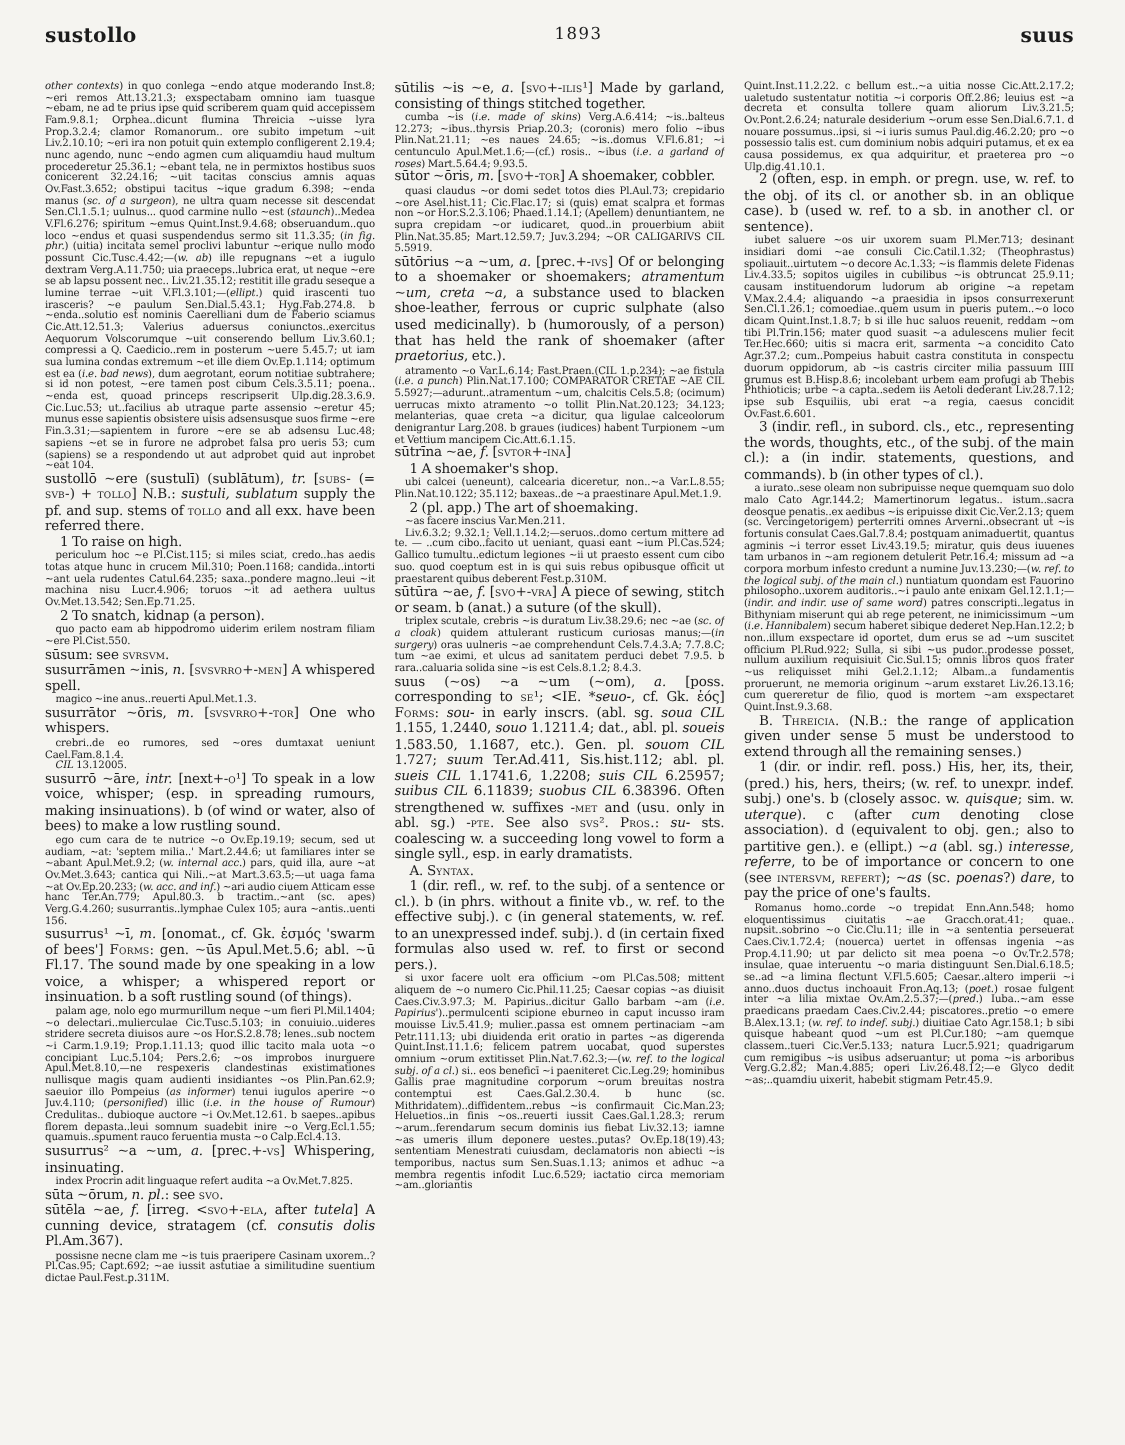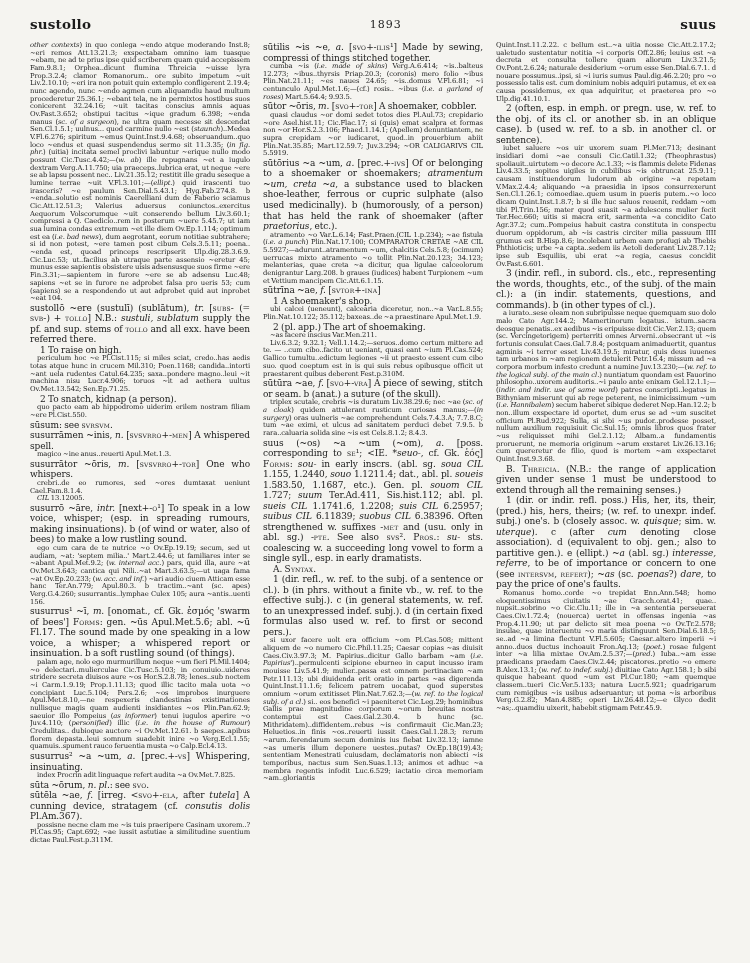--- a/index.html
+++ b/index.html
@@ -3,21 +3,21 @@
 <meta charset="utf-8">
 <style>
   html,body{margin:0;padding:0;}
   body{
     width:750px;height:963px;overflow:hidden;
     background:#f5f4f0;color:#1b1b1b;
     font-family:"DejaVu Serif","Liberation Serif",serif;
     -webkit-font-smoothing:antialiased;
   }
   .page{width:750px;height:963px;box-sizing:border-box;padding:16px 34px 10px 30px;}
-  .hdr{display:flex;align-items:center;margin-bottom:10px;}
+  .hdr{display:flex;align-items:flex-start;margin-bottom:22px;}
   .hdr .gw{font-weight:bold;font-size:13.5px;letter-spacing:.2px;}
   .hdr .pn{flex:1;text-align:center;font-size:11px;letter-spacing:1px;}
   .cols{display:flex;gap:13px;height:898px;}
   .col{flex:1;min-width:0;overflow:hidden;}
   p.blk{margin:0;text-align:justify;word-spacing:-0.35px;letter-spacing:-0.1px;}
   .blk-entry{font-size:9px;line-height:1.17;margin-top:6px;}
   .blk-sense{font-size:9px;line-height:1.17;margin-top:2px;text-indent:10px;}
   .blk-head{font-size:9px;line-height:1.17;margin-top:4px;text-indent:10px;}
   .blk-cit{font-size:6.8px;line-height:1.13;margin-top:1px;text-indent:7px;color:#222;}
   .blk-cont{font-size:6.8px;line-height:1.13;margin-top:0;color:#222;}
@@ -52,21 +52,21 @@
         <p class="blk blk-cit"><span class="s-r">ego cum cara de te nutrice ~o Ov.Ep.19.19; secum, sed ut audiam, ~at: 'septem milia..' Mart.2.44.6; ut familiares inter se ~abant Apul.Met.9.2; (</span><span class="s-i">w. internal acc.</span><span class="s-r">) pars, quid illa, aure ~at Ov.Met.3.643; cantica qui Nili..~at Mart.3.63.5;—ut uaga fama ~at Ov.Ep.20.233; (</span><span class="s-i">w. acc. and inf.</span><span class="s-r">) ~ari audio ciuem Atticam esse hanc Ter.An.779; Apul.80.3. </span><span class="s-b">b</span><span class="s-r"> tractim..~ant (sc. apes) Verg.G.4.260; susurrantis..lymphae Culex 105; aura ~antis..uenti 156.</span></p>
         <p class="blk blk-entry"><span class="s-b">susurrus¹</span><span class="s-r"> ~ī, </span><span class="s-i">m.</span><span class="s-r"> [onomat., cf. Gk. ἑσμός 'swarm of bees'] </span><span class="s-sc">Forms</span><span class="s-r">: gen. ~ūs Apul.Met.5.6; abl. ~ū Fl.17. The sound made by one speaking in a low voice, a whisper; a whispered report or insinuation. </span><span class="s-b">b</span><span class="s-r"> a soft rustling sound (of things).</span></p>
         <p class="blk blk-cit"><span class="s-r">palam age, nolo ego murmurillum neque ~um fieri Pl.Mil.1404; ~o delectari..mulierculae Cic.Tusc.5.103; in conuiuio..uideres stridere secreta diuisos aure ~os Hor.S.2.8.78; lenes..sub noctem ~i Carm.1.9.19; Prop.1.11.13; quod illic tacito mala uota ~o concipiant Luc.5.104; Pers.2.6; ~os improbos inurguere Apul.Met.8.10,—ne respexeris clandestinas existimationes nullisque magis quam audienti insidiantes ~os Plin.Pan.62.9; saeuior illo Pompeius (</span><span class="s-i">as informer</span><span class="s-r">) tenui iugulos aperire ~o Juv.4.110; (</span><span class="s-i">personified</span><span class="s-r">) illic (</span><span class="s-i">i.e. in the house of Rumour</span><span class="s-r">) Credulitas.. dubioque auctore ~i Ov.Met.12.61. </span><span class="s-b">b</span><span class="s-r"> saepes..apibus florem depasta..leui somnum suadebit inire ~o Verg.Ecl.1.55; quamuis..spument rauco feruentia musta ~o Calp.Ecl.4.13.</span></p>
         <p class="blk blk-entry"><span class="s-b">susurrus²</span><span class="s-r"> ~a ~um, </span><span class="s-i">a.</span><span class="s-r"> [prec.+-</span><span class="s-sc">vs</span><span class="s-r">] Whispering, insinuating.</span></p>
         <p class="blk blk-cit"><span class="s-r">index Procrin adit linguaque refert audita ~a Ov.Met.7.825.</span></p>
         <p class="blk blk-entry"><span class="s-b">sūta</span><span class="s-r"> ~ōrum, </span><span class="s-i">n. pl.</span><span class="s-r">: see </span><span class="s-sc">svo</span><span class="s-r">.</span></p>
         <p class="blk blk-entry"><span class="s-b">sūtēla</span><span class="s-r"> ~ae, </span><span class="s-i">f.</span><span class="s-r"> [irreg. &lt;</span><span class="s-sc">svo</span><span class="s-r">+-</span><span class="s-sc">ela</span><span class="s-r">, after </span><span class="s-i">tutela</span><span class="s-r">] A cunning device, stratagem (cf. </span><span class="s-i">consutis dolis</span><span class="s-r"> Pl.Am.367).</span></p>
         <p class="blk blk-cit"><span class="s-r">possisne necne clam me ~is tuis praeripere Casinam uxorem..? Pl.Cas.95; Capt.692; ~ae iussit astutiae a similitudine suentium dictae Paul.Fest.p.311M.</span></p>
       </div>
     <div class="col">
-        <p class="blk blk-entry"><span class="s-b">sūtilis</span><span class="s-r"> ~is ~e, </span><span class="s-i">a.</span><span class="s-r"> [</span><span class="s-sc">svo</span><span class="s-r">+-</span><span class="s-sc">ilis</span><span class="s-r">¹] Made by sewing, compressi of things stitched together.</span></p>
+        <p class="blk blk-entry"><span class="s-b">sūtilis</span><span class="s-r"> ~is ~e, </span><span class="s-i">a.</span><span class="s-r"> [</span><span class="s-sc">svo</span><span class="s-r">+-</span><span class="s-sc">ilis</span><span class="s-r">¹] Made by garland, consisting of things stitched together.</span></p>
         <p class="blk blk-cit"><span class="s-r">cumba ~is (</span><span class="s-i">i.e. made of skins</span><span class="s-r">) Verg.A.6.414; ~is..balteus 12.273; ~ibus..thyrsis Priap.20.3; (coronis) mero folio ~ibus Plin.Nat.21.11; ~es naues 24.65; ~is..domus V.Fl.6.81; ~i centunculo Apul.Met.1.6;—(cf.) rosis.. ~ibus (</span><span class="s-i">i.e. a garland of roses</span><span class="s-r">) Mart.5.64.4; 9.93.5.</span></p>
         <p class="blk blk-entry"><span class="s-b">sūtor</span><span class="s-r"> ~ōris, </span><span class="s-i">m.</span><span class="s-r"> [</span><span class="s-sc">svo</span><span class="s-r">+-</span><span class="s-sc">tor</span><span class="s-r">] A shoemaker, cobbler.</span></p>
         <p class="blk blk-cit"><span class="s-r">quasi claudus ~or domi sedet totos dies Pl.Aul.73; crepidario ~ore Asel.hist.11; Cic.Flac.17; si (quis) emat scalpra et formas non ~or Hor.S.2.3.106; Phaed.1.14.1; (Apellem) denuntiantem, ne supra crepidam ~or iudicaret, quod..in prouerbium abiit Plin.Nat.35.85; Mart.12.59.7; Juv.3.294; ~OR CALIGARIVS CIL 5.5919.</span></p>
         <p class="blk blk-entry"><span class="s-b">sūtōrius</span><span class="s-r"> ~a ~um, </span><span class="s-i">a.</span><span class="s-r"> [prec.+-</span><span class="s-sc">ivs</span><span class="s-r">] Of or belonging to a shoemaker or shoemakers; </span><span class="s-i">atramentum ~um, creta ~a</span><span class="s-r">, a substance used to blacken shoe-leather, ferrous or cupric sulphate (also used medicinally). </span><span class="s-b">b</span><span class="s-r"> (humorously, of a person) that has held the rank of shoemaker (after </span><span class="s-i">praetorius</span><span class="s-r">, etc.).</span></p>
         <p class="blk blk-cit"><span class="s-r">atramento ~o Var.L.6.14; Fast.Praen.(CIL 1.p.234); ~ae fistula (</span><span class="s-i">i.e. a punch</span><span class="s-r">) Plin.Nat.17.100; COMPARATOR CRETAE ~AE CIL 5.5927;—adurunt..atramentum ~um, chalcitis Cels.5.8; (ocimum) uerrucas mixto atramento ~o tollit Plin.Nat.20.123; 34.123; melanterias, quae creta ~a dicitur, qua ligulae calceolorum denigrantur Larg.208. </span><span class="s-b">b</span><span class="s-r"> graues (iudices) habent Turpionem ~um et Vettium mancipem Cic.Att.6.1.15.</span></p>
         <p class="blk blk-entry"><span class="s-b">sūtrīna</span><span class="s-r"> ~ae, </span><span class="s-i">f.</span><span class="s-r"> [</span><span class="s-sc">svtor</span><span class="s-r">+-</span><span class="s-sc">ina</span><span class="s-r">]</span></p>
         <p class="blk blk-sense"><span class="s-b">1</span><span class="s-r"> A shoemaker's shop.</span></p>
         <p class="blk blk-cit"><span class="s-r">ubi calcei (ueneunt), calcearia diceretur, non..~a Var.L.8.55; Plin.Nat.10.122; 35.112; baxeas..de ~a praestinare Apul.Met.1.9.</span></p>
         <p class="blk blk-sense"><span class="s-b">2</span><span class="s-r"> (pl. app.) The art of shoemaking.</span></p>
         <p class="blk blk-cit"><span class="s-r">~as facere inscius Var.Men.211.</span></p>
@@ -77,18 +77,18 @@
         <p class="blk blk-head"><span class="s-b">A.</span><span class="s-r"> </span><span class="s-sc">Syntax</span><span class="s-r">.</span></p>
         <p class="blk blk-sense"><span class="s-b">1</span><span class="s-r"> (dir. refl., w. ref. to the subj. of a sentence or cl.). </span><span class="s-b">b</span><span class="s-r"> (in phrs. without a finite vb., w. ref. to the effective subj.). </span><span class="s-b">c</span><span class="s-r"> (in general statements, w. ref. to an unexpressed indef. subj.). </span><span class="s-b">d</span><span class="s-r"> (in certain fixed formulas also used w. ref. to first or second pers.).</span></p>
         <p class="blk blk-cit"><span class="s-r">si uxor facere uolt era officium ~om Pl.Cas.508; mittent aliquem de ~o numero Cic.Phil.11.25; Caesar copias ~as diuisit Caes.Civ.3.97.3; M. Papirius..dicitur Gallo barbam ~am (</span><span class="s-i">i.e. Papirius'</span><span class="s-r">)..permulcenti scipione eburneo in caput incusso iram mouisse Liv.5.41.9; mulier..passa est omnem pertinaciam ~am Petr.111.13; ubi diuidenda erit oratio in partes ~as digerenda Quint.Inst.11.1.6; felicem patrem uocabat, quod superstes omnium ~orum extitisset Plin.Nat.7.62.3;—(</span><span class="s-i">w. ref. to the logical subj. of a cl.</span><span class="s-r">) si.. eos beneficī ~i paeniteret Cic.Leg.29; hominibus Gallis prae magnitudine corporum ~orum breuitas nostra contemptui est Caes.Gal.2.30.4. </span><span class="s-b">b</span><span class="s-r"> hunc (sc. Mithridatem)..diffidentem..rebus ~is confirmauit Cic.Man.23; Heluetios..in finis ~os..reuerti iussit Caes.Gal.1.28.3; rerum ~arum..ferendarum secum dominis ius fiebat Liv.32.13; iamne ~as umeris illum deponere uestes..putas? Ov.Ep.18(19).43; sententiam Menestrati cuiusdam, declamatoris non abiecti ~is temporibus, nactus sum Sen.Suas.1.13; animos et adhuc ~a membra regentis infodit Luc.6.529; iactatio circa memoriam ~am..gloriantis</span></p>
       </div>
     <div class="col">
         <p class="blk blk-cont"><span class="s-r">Quint.Inst.11.2.22. </span><span class="s-b">c</span><span class="s-r"> bellum est..~a uitia nosse Cic.Att.2.17.2; ualetudo sustentatur notitia ~i corporis Off.2.86; leuius est ~a decreta et consulta tollere quam aliorum Liv.3.21.5; Ov.Pont.2.6.24; naturale desiderium ~orum esse Sen.Dial.6.7.1. </span><span class="s-b">d</span><span class="s-r"> nouare possumus..ipsi, si ~i iuris sumus Paul.dig.46.2.20; pro ~o possessio talis est. cum dominium nobis adquiri putamus, et ex ea causa possidemus, ex qua adquiritur, et praeterea pro ~o Ulp.dig.41.10.1.</span></p>
         <p class="blk blk-sense"><span class="s-b">2</span><span class="s-r"> (often, esp. in emph. or pregn. use, w. ref. to the obj. of its cl. or another sb. in an oblique case). </span><span class="s-b">b</span><span class="s-r"> (used w. ref. to a sb. in another cl. or sentence).</span></p>
         <p class="blk blk-cit"><span class="s-r">iubet saluere ~os uir uxorem suam Pl.Mer.713; desinant insidiari domi ~ae consuli Cic.Catil.1.32; (Theophrastus) spoliauit..uirtutem ~o decore Ac.1.33; ~is flammis delete Fidenas Liv.4.33.5; sopitos uigiles in cubilibus ~is obtruncat 25.9.11; causam instituendorum ludorum ab origine ~a repetam V.Max.2.4.4; aliquando ~a praesidia in ipsos consurrexerunt Sen.Cl.1.26.1; comoediae..quem usum in pueris putem..~o loco dicam Quint.Inst.1.8.7; </span><span class="s-b">b</span><span class="s-r"> si ille huc saluos reuenit, reddam ~om tibi Pl.Trin.156; mater quod suasit ~a adulescens mulier fecit Ter.Hec.660; uitis si macra erit, sarmenta ~a concidito Cato Agr.37.2; cum..Pompeius habuit castra constituta in conspectu duorum oppidorum, ab ~is castris circiter milia passuum IIII grumus est B.Hisp.8.6; incolebant urbem eam profugi ab Thebis Phthioticis; urbe ~a capta..sedem iis Aetoli dederant Liv.28.7.12; ipse sub Esquiliis, ubi erat ~a regia, caesus concidit Ov.Fast.6.601.</span></p>
         <p class="blk blk-sense"><span class="s-b">3</span><span class="s-r"> (indir. refl., in subord. cls., etc., representing the words, thoughts, etc., of the subj. of the main cl.): </span><span class="s-b">a</span><span class="s-r"> (in indir. statements, questions, and commands). </span><span class="s-b">b</span><span class="s-r"> (in other types of cl.).</span></p>
         <p class="blk blk-cit"><span class="s-b">a</span><span class="s-r"> iurato..sese oleam non subripuisse neque quemquam suo dolo malo Cato Agr.144.2; Mamertinorum legatus.. istum..sacra deosque penatis..ex aedibus ~is eripuisse dixit Cic.Ver.2.13; quem (sc. Vercingetorigem) perterriti omnes Arverni..obsecrant ut ~is fortunis consulat Caes.Gal.7.8.4; postquam animaduertit, quantus agminis ~i terror esset Liv.43.19.5; miratur, quis deus iuuenes tam urbanos in ~am regionem detulerit Petr.16.4; missum ad ~a corpora morbum infesto credunt a numine Juv.13.230;—(</span><span class="s-i">w. ref. to the logical subj. of the main cl.</span><span class="s-r">) nuntiatum quondam est Fauorino philosopho..uxorem auditoris..~i paulo ante enixam Gel.12.1.1;—(</span><span class="s-i">indir. and indir. use of same word</span><span class="s-r">) patres conscripti..legatus in Bithyniam miserunt qui ab rege peterent, ne inimicissimum ~um (</span><span class="s-i">i.e. Hannibalem</span><span class="s-r">) secum haberet sibique dederet Nep.Han.12.2; </span><span class="s-b">b</span><span class="s-r"> non..illum exspectare id oportet, dum erus se ad ~um suscitet officium Pl.Rud.922; Sulla, si sibi ~us pudor..prodesse posset, nullum auxilium requisiuit Cic.Sul.15; omnis libros quos frater ~us reliquisset mihi Gel.2.1.12; Albam..a fundamentis proruerunt, ne memoria originum ~arum exstaret Liv.26.13.16; cum quereretur de filio, quod is mortem ~am exspectaret Quint.Inst.9.3.68.</span></p>
-        <p class="blk blk-head"><span class="s-b">B.</span><span class="s-r"> </span><span class="s-sc">Threicia</span><span class="s-r">. (N.B.: the range of application given under sense 1 must be understood to extend through all the remaining senses.)</span></p>
+        <p class="blk blk-head"><span class="s-b">B.</span><span class="s-r"> </span><span class="s-sc">Threicia</span><span class="s-r">. (N.B.: the range of application given under sense 5 must be understood to extend through all the remaining senses.)</span></p>
         <p class="blk blk-sense"><span class="s-b">1</span><span class="s-r"> (dir. or indir. refl. poss.) His, her, its, their, (pred.) his, hers, theirs; (w. ref. to unexpr. indef. subj.) one's. </span><span class="s-b">b</span><span class="s-r"> (closely assoc. w. </span><span class="s-i">quisque</span><span class="s-r">; sim. w. </span><span class="s-i">uterque</span><span class="s-r">). </span><span class="s-b">c</span><span class="s-r"> (after </span><span class="s-i">cum</span><span class="s-r"> denoting close association). </span><span class="s-b">d</span><span class="s-r"> (equivalent to obj. gen.; also to partitive gen.). </span><span class="s-b">e</span><span class="s-r"> (ellipt.) </span><span class="s-i">~a</span><span class="s-r"> (abl. sg.) </span><span class="s-i">interesse, referre</span><span class="s-r">, to be of importance or concern to one (see </span><span class="s-sc">intersvm</span><span class="s-r">, </span><span class="s-sc">refert</span><span class="s-r">); </span><span class="s-i">~as</span><span class="s-r"> (sc. </span><span class="s-i">poenas</span><span class="s-r">?) </span><span class="s-i">dare</span><span class="s-r">, to pay the price of one's faults.</span></p>
         <p class="blk blk-cit"><span class="s-r">Romanus homo..corde ~o trepidat Enn.Ann.548; homo eloquentissimus ciuitatis ~ae Gracch.orat.41; quae.. nupsit..sobrino ~o Cic.Clu.11; ille in ~a sententia perseuerat Caes.Civ.1.72.4; (nouerca) uertet in offensas ingenia ~as Prop.4.11.90; ut par delicto sit mea poena ~o Ov.Tr.2.578; insulae, quae interuentu ~o maria distinguunt Sen.Dial.6.18.5; se..ad ~a limina flectunt V.Fl.5.605; Caesar..altero imperii ~i anno..duos ductus inchoauit Fron.Aq.13; (</span><span class="s-i">poet.</span><span class="s-r">) rosae fulgent inter ~a lilia mixtae Ov.Am.2.5.37;—(</span><span class="s-i">pred.</span><span class="s-r">) Iuba..~am esse praedicans praedam Caes.Civ.2.44; piscatores..pretio ~o emere B.Alex.13.1; (</span><span class="s-i">w. ref. to indef. subj.</span><span class="s-r">) diuitiae Cato Agr.158.1; </span><span class="s-b">b</span><span class="s-r"> sibi quisque habeant quod ~um est Pl.Cur.180; ~am quemque classem..tueri Cic.Ver.5.133; natura Lucr.5.921; quadrigarum cum remigibus ~is usibus adseruantur; ut poma ~is arboribus Verg.G.2.82; Man.4.885; operi Liv.26.48.12;—</span><span class="s-b">e</span><span class="s-r"> Glyco dedit ~as;..quamdiu uixerit, habebit stigmam Petr.45.9.</span></p>
       </div>
   </div>
 </div>
 
 </body></html>

